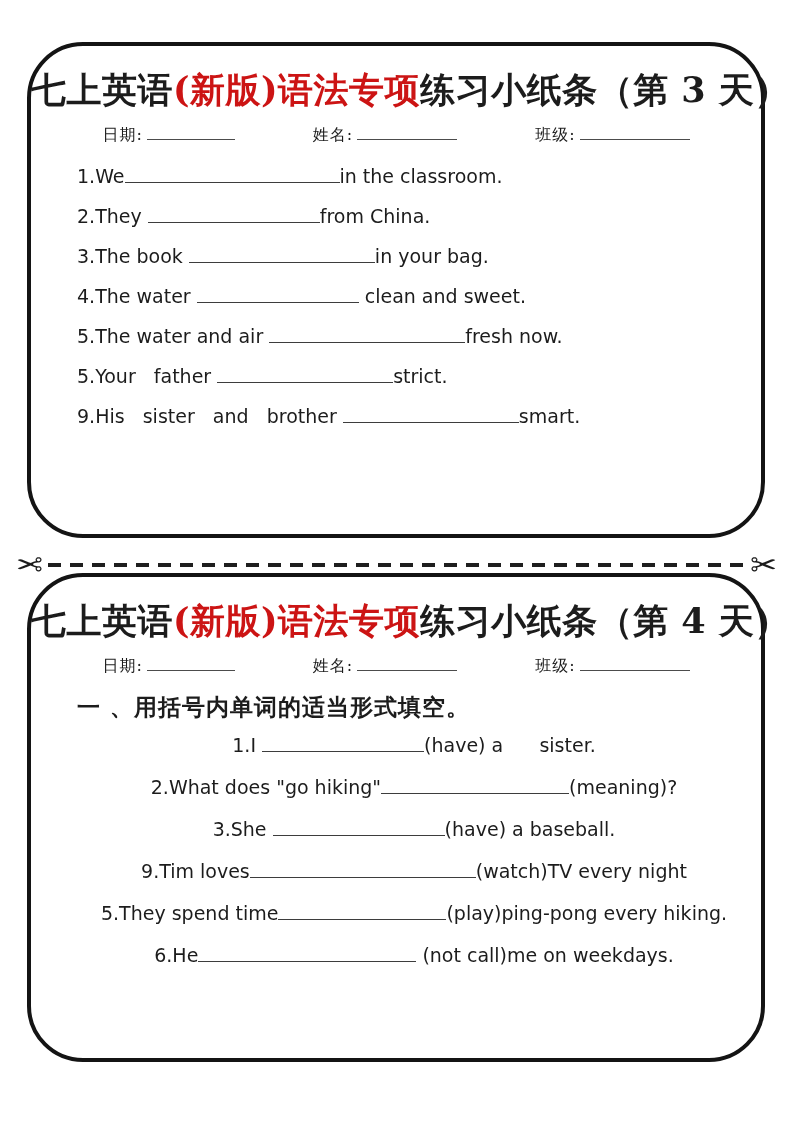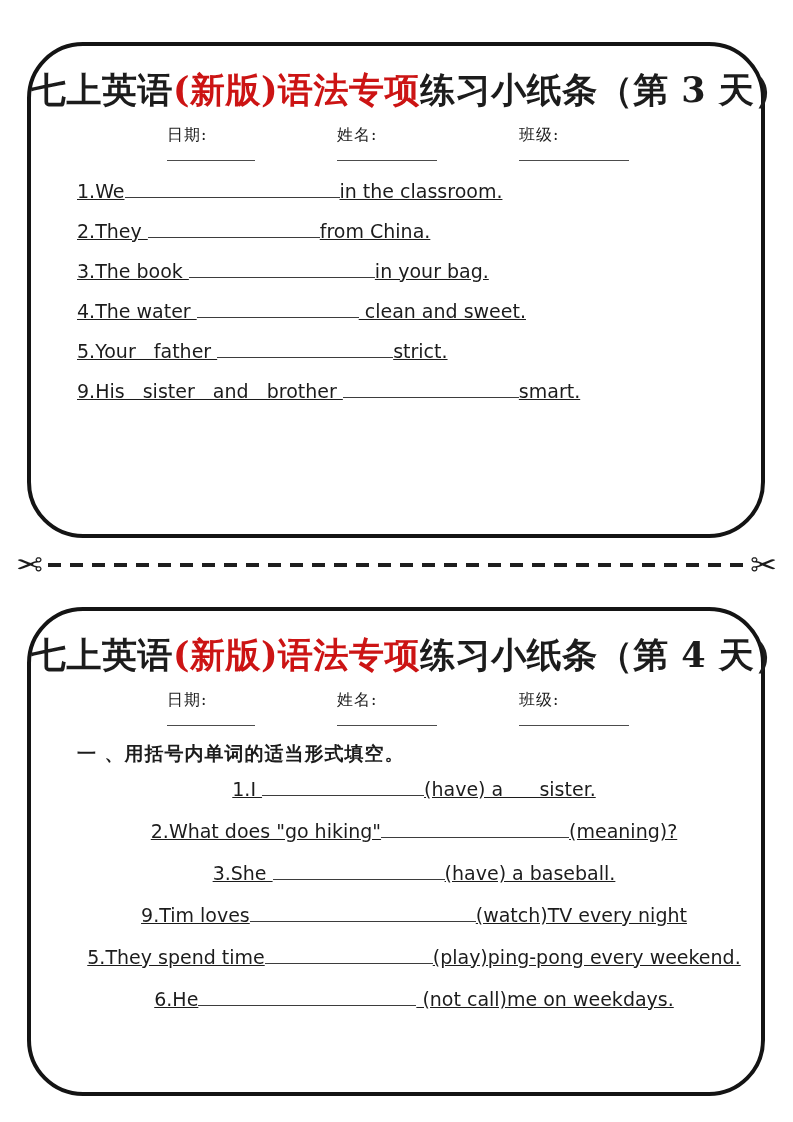--- a/index.html
+++ b/index.html
@@ -18,21 +18,21 @@
   .slip {
     position: absolute;
     left: 27px;
     width: 738px;
     box-sizing: border-box;
     border: 4px solid #141414;
     border-radius: 56px;
     background: #ffffff;
   }
   .slip-1 { top: 42px;  height: 496px; }
-  .slip-2 { top: 607px; height: 489px; }
+  .slip-2 { top: 573px; height: 489px; }
 
   .slip-title {
     text-align: right;
     margin-top: 25px;
     font-family: "DejaVu Serif", serif;
     font-weight: bold;
     font-size: 35px;
     line-height: 1.1;
     white-space: nowrap;
     letter-spacing: 0.5px;
@@ -41,46 +41,46 @@
 
   .fields-row {
     display: flex;
     justify-content: center;
     gap: 78px;
     margin-top: 15px;
     font-family: "DejaVu Serif", serif;
     font-size: 16px;
     letter-spacing: 1px;
   }
-  .field { display: flex; align-items: baseline; flex-direction: column; }
+  .field { display: flex; align-items: baseline; }
   .field-line {
     display: inline-block;
     height: 0.9em;
     border-bottom: 1.6px solid #4c4c4c;
     margin-left: 4px;
   }
 
   .section-heading {
     margin: 15px 0 4px 46px;
     font-family: "DejaVu Serif", serif;
     font-weight: 600;
-    font-size: 19px;
+    font-size: 23px;
     letter-spacing: 1px;
   }
 
   .items { margin: 18px 10px 0 46px; }
   .slip-2 .items { margin-top: 10px; text-align: center; }
   .item {
     font-size: 19px;
     line-height: 25px;
     margin-bottom: 15px;
     white-space: pre-wrap;
   }
   .slip-2 .item { margin-bottom: 17px; }
-  .seg { white-space: pre-wrap; text-decoration: underline; }
+  .seg { white-space: pre-wrap; }
   .blank {
     display: inline-block;
     height: 0.9em;
     border-bottom: 1.8px solid #3d3d3d;
   }
 
   .cut-divider {
     position: absolute;
     top: 546px;
     left: 0;
@@ -125,20 +125,21 @@
       <span>班级:</span>
       <span class="field-line" style="width:110px"></span>
     </div>
   </div>
 
   <div class="items">
     <div class="item"><span class="seg">1.We</span><span class="blank" style="width:215px"></span><span class="seg">in the classroom.</span></div>
     <div class="item"><span class="seg">2.They </span><span class="blank" style="width:172px"></span><span class="seg">from China.</span></div>
     <div class="item"><span class="seg">3.The book </span><span class="blank" style="width:186px"></span><span class="seg">in your bag.</span></div>
     <div class="item"><span class="seg">4.The water </span><span class="blank" style="width:162px"></span><span class="seg"> clean and sweet.</span></div>
+    <div class="item"><span class="seg">5.The water and air </span><span class="blank" style="width:196px"></span><span class="seg">fresh now.</span></div>
     <div class="item"><span class="seg">5.Your   father </span><span class="blank" style="width:176px"></span><span class="seg">strict.</span></div>
     <div class="item"><span class="seg">9.His   sister   and   brother </span><span class="blank" style="width:176px"></span><span class="seg">smart.</span></div>
   </div>
 </div>
 
 <div class="cut-divider">
   <span class="scissors flip">✂</span>
   <span class="dash-line"></span>
   <span class="scissors">✂</span>
 </div>
@@ -163,16 +164,16 @@
     </div>
   </div>
 
   <div class="section-heading">一 、用括号内单词的适当形式填空。</div>
 
   <div class="items">
     <div class="item"><span class="seg">1.I </span><span class="blank" style="width:162px"></span><span class="seg">(have) a      sister.</span></div>
     <div class="item"><span class="seg">2.What does "go hiking"</span><span class="blank" style="width:188px"></span><span class="seg">(meaning)?</span></div>
     <div class="item"><span class="seg">3.She </span><span class="blank" style="width:172px"></span><span class="seg">(have) a baseball.</span></div>
     <div class="item"><span class="seg">9.Tim loves</span><span class="blank" style="width:226px"></span><span class="seg">(watch)TV every night</span></div>
-    <div class="item"><span class="seg">5.They spend time</span><span class="blank" style="width:168px"></span><span class="seg">(play)ping-pong every weekend.</span></div>
+    <div class="item"><span class="seg">5.They spend time</span><span class="blank" style="width:168px"></span><span class="seg">(play)ping-pong every hiking.</span></div>
     <div class="item"><span class="seg">6.He</span><span class="blank" style="width:218px"></span><span class="seg"> (not call)me on weekdays.</span></div>
   </div>
 </div>
 
 </body></html>

